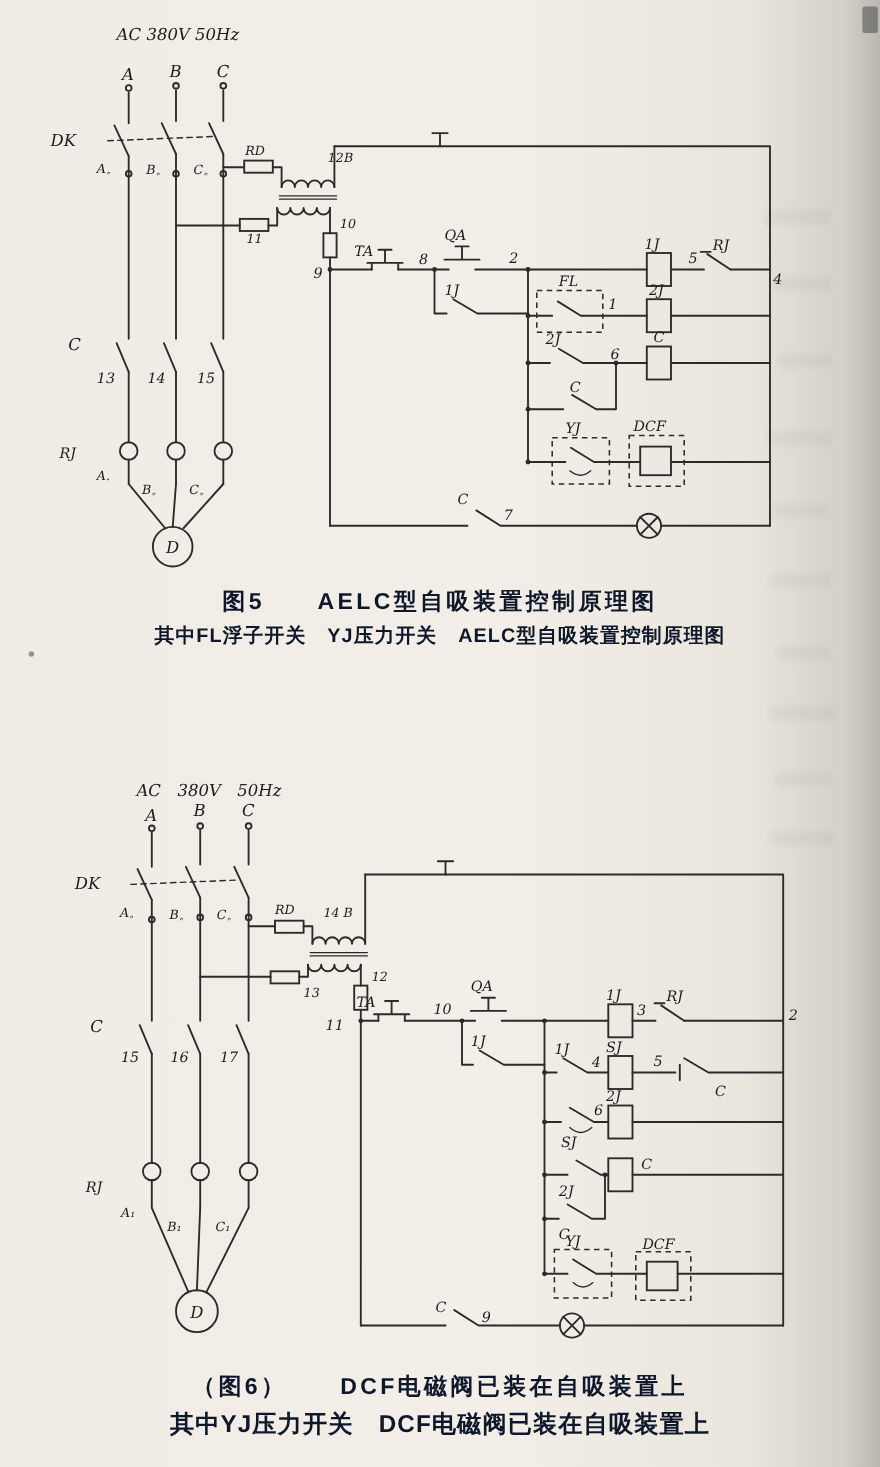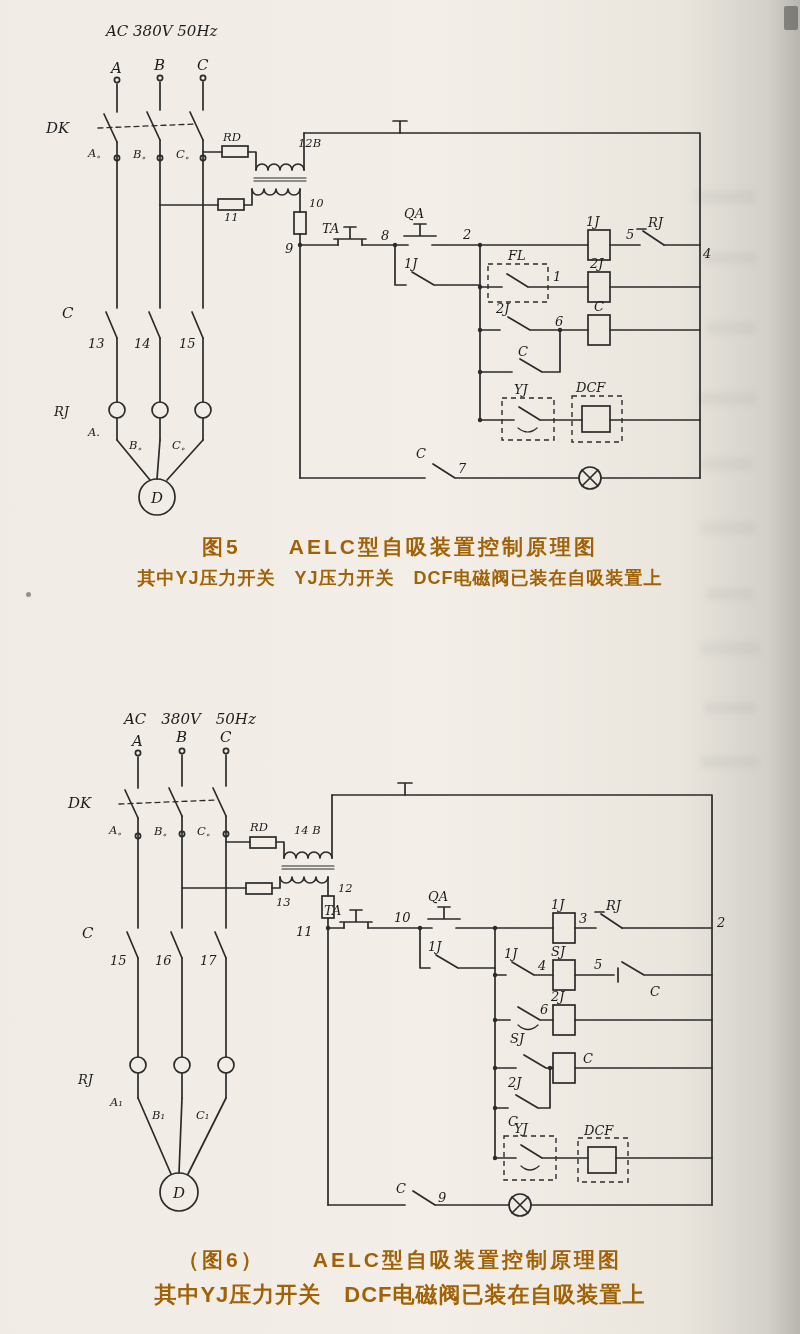--- a/index.html
+++ b/index.html
@@ -10,21 +10,21 @@
   }
   svg{position:absolute;left:0;top:0}
   .wire{stroke:#2b2b2b;stroke-width:1.7;fill:none;stroke-linecap:round;stroke-linejoin:round}
   .thin{stroke-width:1.2}
   .dashedw{stroke-dasharray:5 4;stroke-width:1.3}
   .comp{stroke:#2b2b2b;stroke-width:1.7;fill:none}
   .dashbox{stroke:#2b2b2b;stroke-width:1.4;fill:none;stroke-dasharray:5 4}
   .dot circle{fill:#2b2b2b;stroke:none}
   text{fill:#1c1c1c;font-family:"DejaVu Serif",serif;font-style:italic}
   .t15{font-size:15px}.t13{font-size:13px}.t12{font-size:11.5px}
-  .cap{position:absolute;left:0;width:100%;text-align:center;color:#a16207;
+  .cap{position:absolute;left:0;width:100%;text-align:center;color:#0f172a;
        font-family:"Liberation Sans",sans-serif;font-weight:bold}
   .cap1{top:533px;font-size:21px;letter-spacing:3px}
   .cap2{top:566px;font-size:18px;letter-spacing:1px}
   .cap3{top:1246px;font-size:21px;letter-spacing:3px}
   .cap4{top:1280px;font-size:22px;letter-spacing:1px}
   .bleed{position:absolute;background:#8a8a85;opacity:.10;filter:blur(3px);border-radius:3px}
   .corner-mark{position:absolute;right:2px;top:6px;width:14px;height:24px;background:#4a4a46;opacity:.55;border-radius:2px}
   .margin-dot{position:absolute;left:26px;top:592px;width:5px;height:5px;background:#555;border-radius:50%;opacity:.6}
 </style>
 </head>
@@ -300,15 +300,15 @@
     <text x="583" y="1063" class="t13">C</text>
     <text x="508" y="1126" class="t13">C</text>
     <text x="514" y="1133" class="t13">YJ</text>
     <text x="584" y="1135" class="t13">DCF</text>
     <text x="396" y="1193" class="t13">C</text>
     <text x="438" y="1202" class="t13">9</text>
   </g>
 </svg>
 
 <div class="cap cap1">图5　　AELC型自吸装置控制原理图</div>
-<div class="cap cap2">其中YJ压力开关　YJ压力开关　DCF电磁阀已装在自吸装置上</div>
-<div class="cap cap3">（图6）　　AELC型自吸装置控制原理图</div>
+<div class="cap cap2">其中FL浮子开关　YJ压力开关　AELC型自吸装置控制原理图</div>
+<div class="cap cap3">（图6）　　DCF电磁阀已装在自吸装置上</div>
 <div class="cap cap4">其中YJ压力开关　DCF电磁阀已装在自吸装置上</div>
 
 </body></html>

